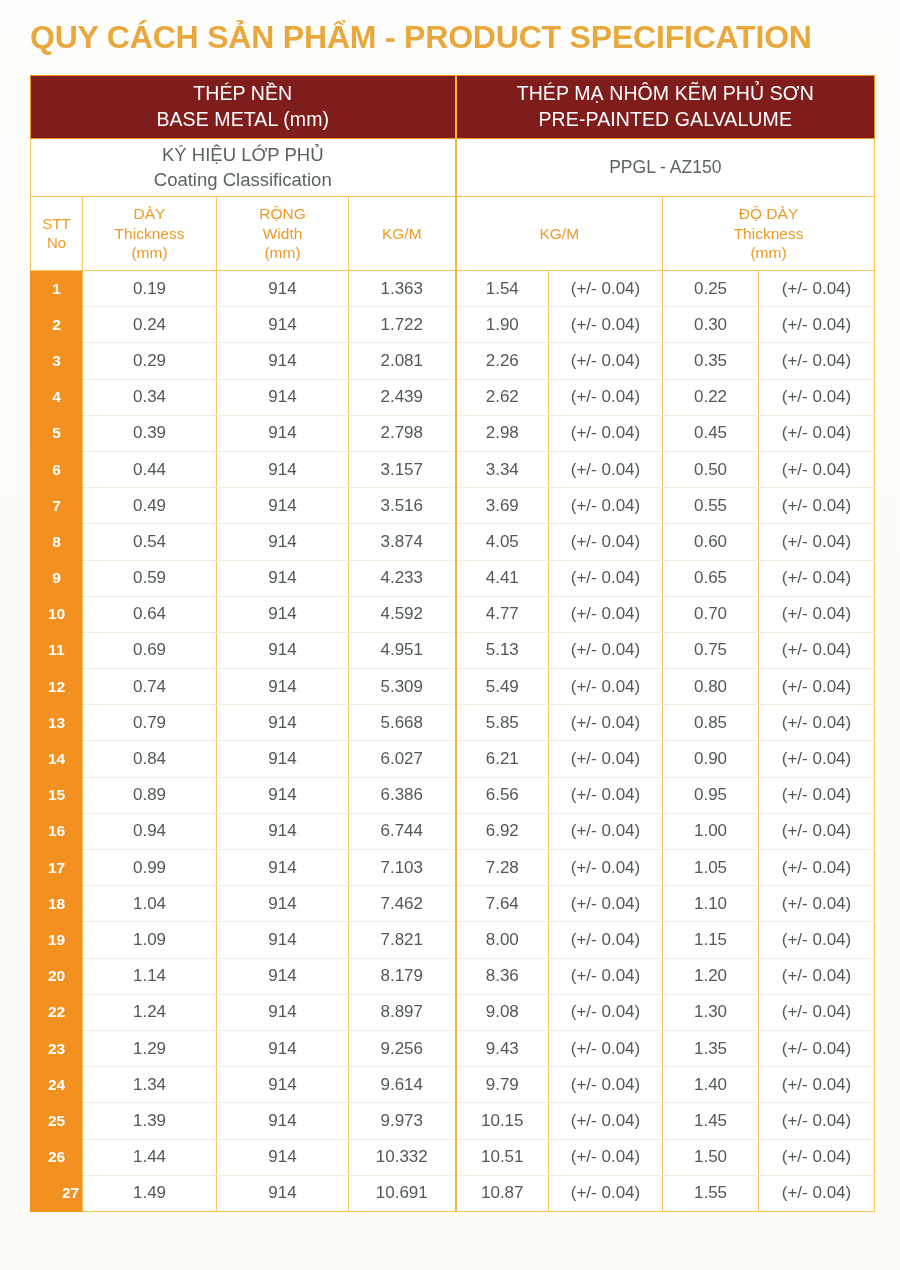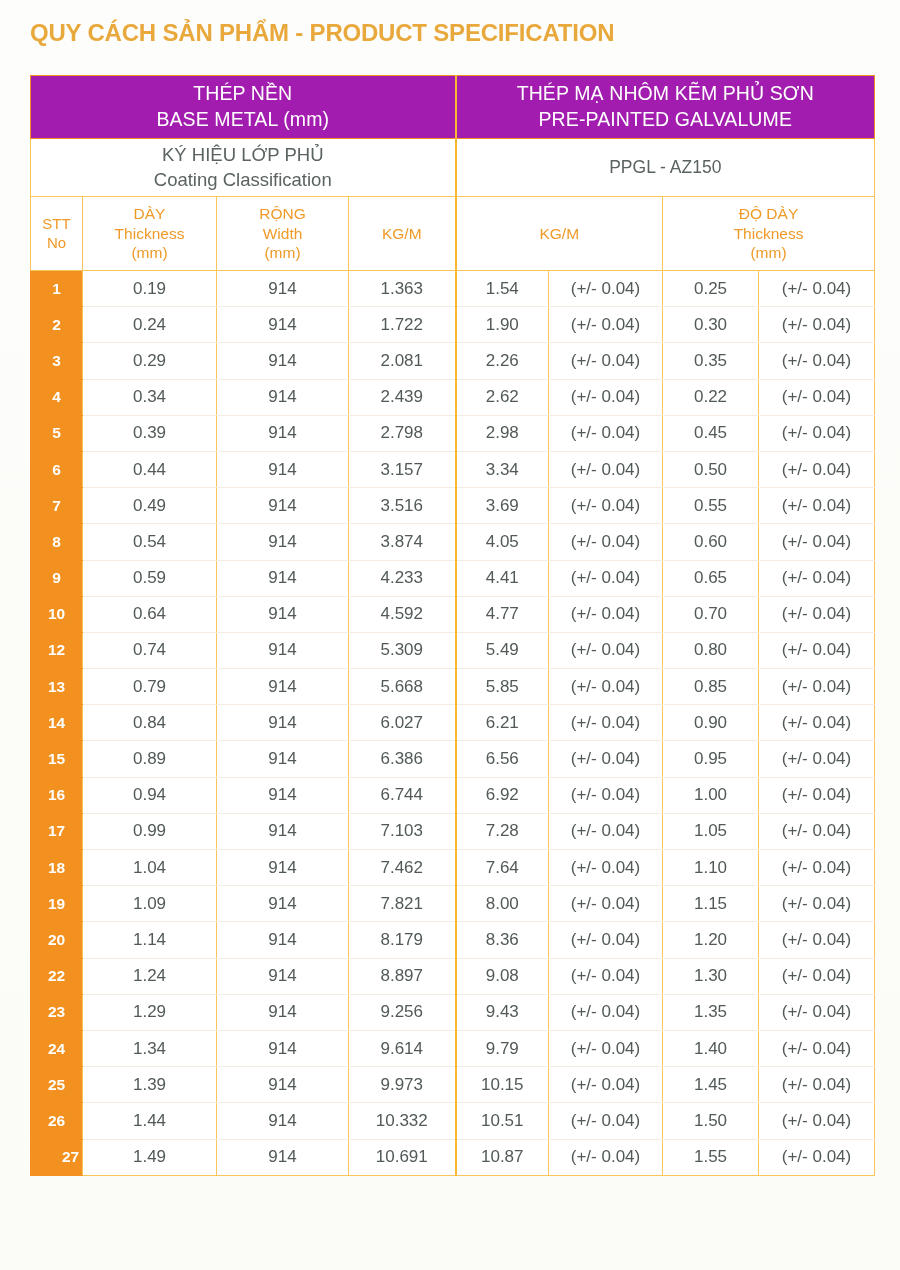--- a/index.html
+++ b/index.html
@@ -23,21 +23,21 @@
     height: 1270px;
     background: linear-gradient(180deg,#fdfefb 0%, #fcfdf9 55%, #fbfcf7 100%);
   }
 
   
   .doc-title {
     position: absolute;
     left: 30px;
     top: 18px;
     width: 845px;
-    font-size: 24px;
+    font-size: 32px;
     font-weight: 700;
     letter-spacing: -0.2px;
     color: #e9a83c;
     white-space: nowrap;
     line-height: 1.22;
   }
 
   
   .spec-table {
     position: absolute;
@@ -52,21 +52,21 @@
     padding: 0;
     margin: 0;
     border: 1px solid #f8c55a;
     text-align: center;
     vertical-align: middle;
     font-weight: 400;
   }
 
   
   .band {
-    background: #a21caf;
+    background: #7f1d1d;
     color: #ffffff;
     font-size: 19.5px;
     font-weight: 700;
     line-height: 1.33;
     height: 62px;
     border-color: #f2911f !important;
     letter-spacing: 0.1px;
   }
   .band .l2 { display: block; }
   .band-left  { border-right: 2px solid #ffffff !important; }
@@ -284,20 +284,30 @@
           <td class="idx">10</td>
           <td>0.64</td>
           <td>914</td>
           <td class=" sep-major">4.592</td>
           <td>4.77</td>
           <td class=" sep-mid">(+/- 0.04)</td>
           <td>0.70</td>
           <td>(+/- 0.04)</td>
         </tr>
         <tr class="drow">
+          <td class="idx">11</td>
+          <td>0.69</td>
+          <td>914</td>
+          <td class=" sep-major">4.951</td>
+          <td>5.13</td>
+          <td class=" sep-mid">(+/- 0.04)</td>
+          <td>0.75</td>
+          <td>(+/- 0.04)</td>
+        </tr>
+        <tr class="drow">
           <td class="idx">12</td>
           <td>0.74</td>
           <td>914</td>
           <td class=" sep-major">5.309</td>
           <td>5.49</td>
           <td class=" sep-mid">(+/- 0.04)</td>
           <td>0.80</td>
           <td>(+/- 0.04)</td>
         </tr>
         <tr class="drow">

